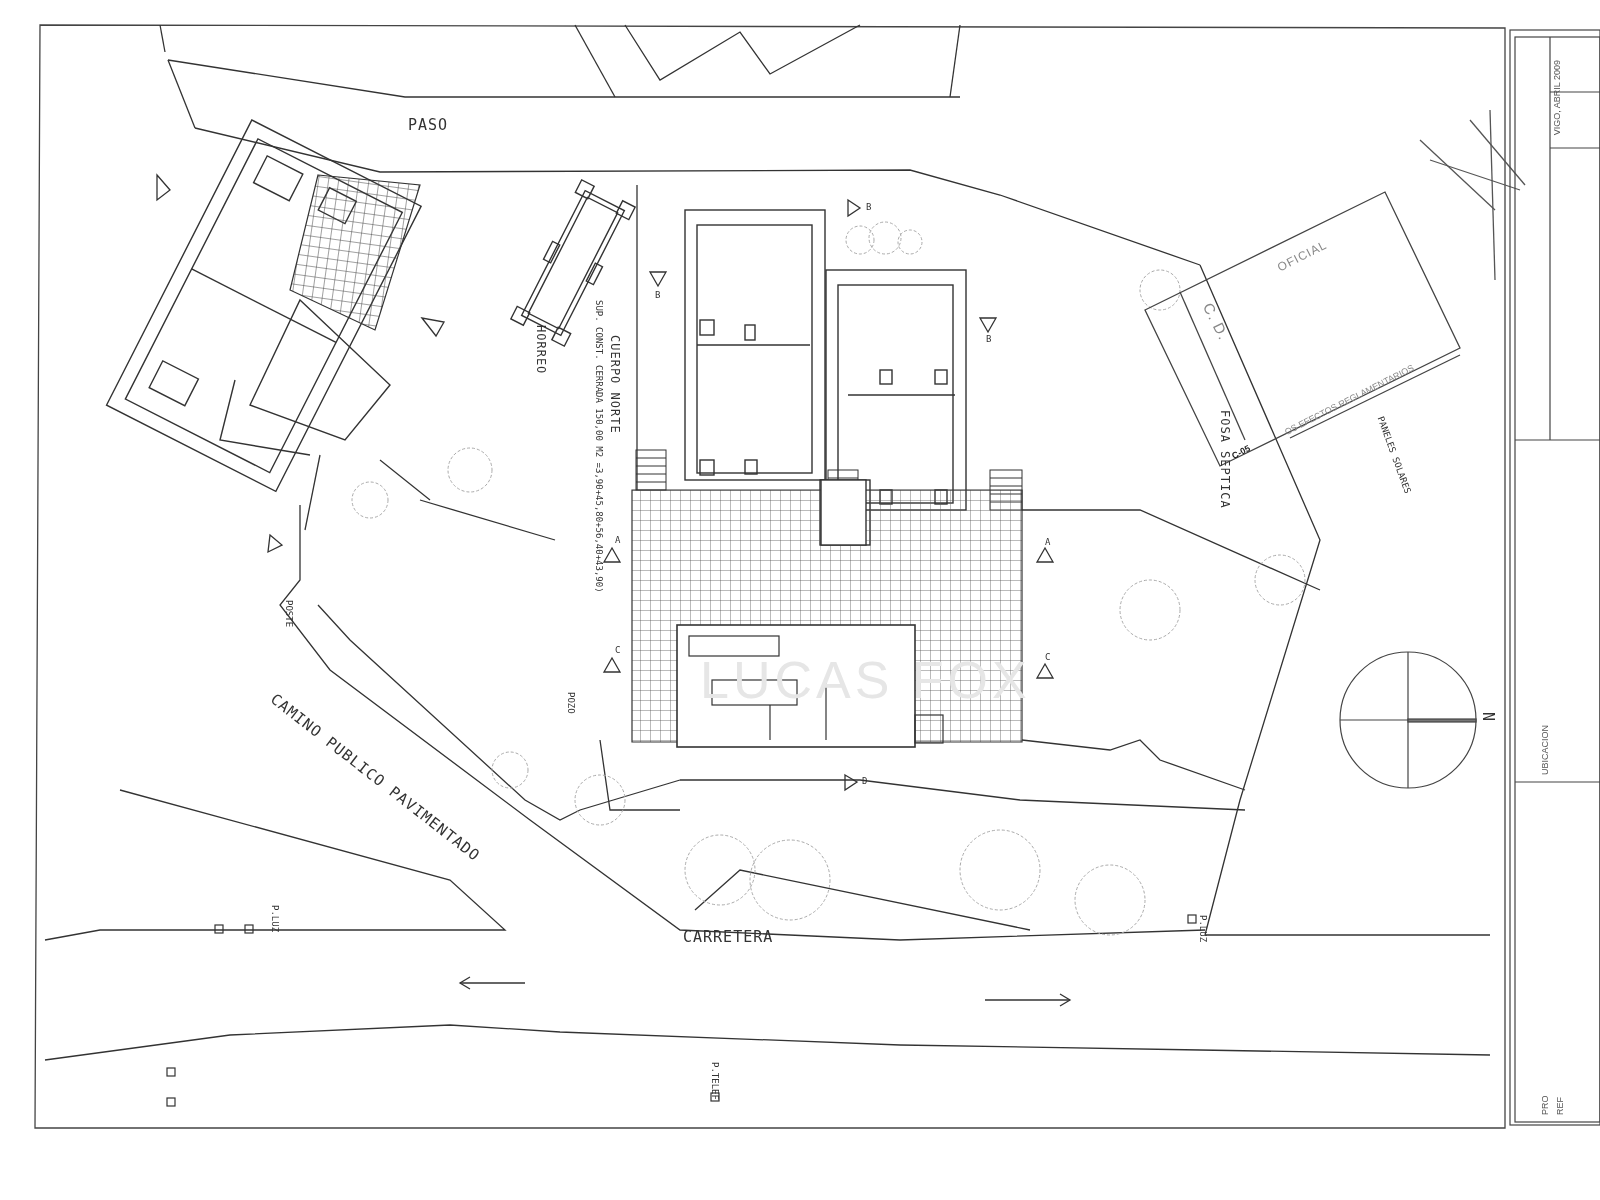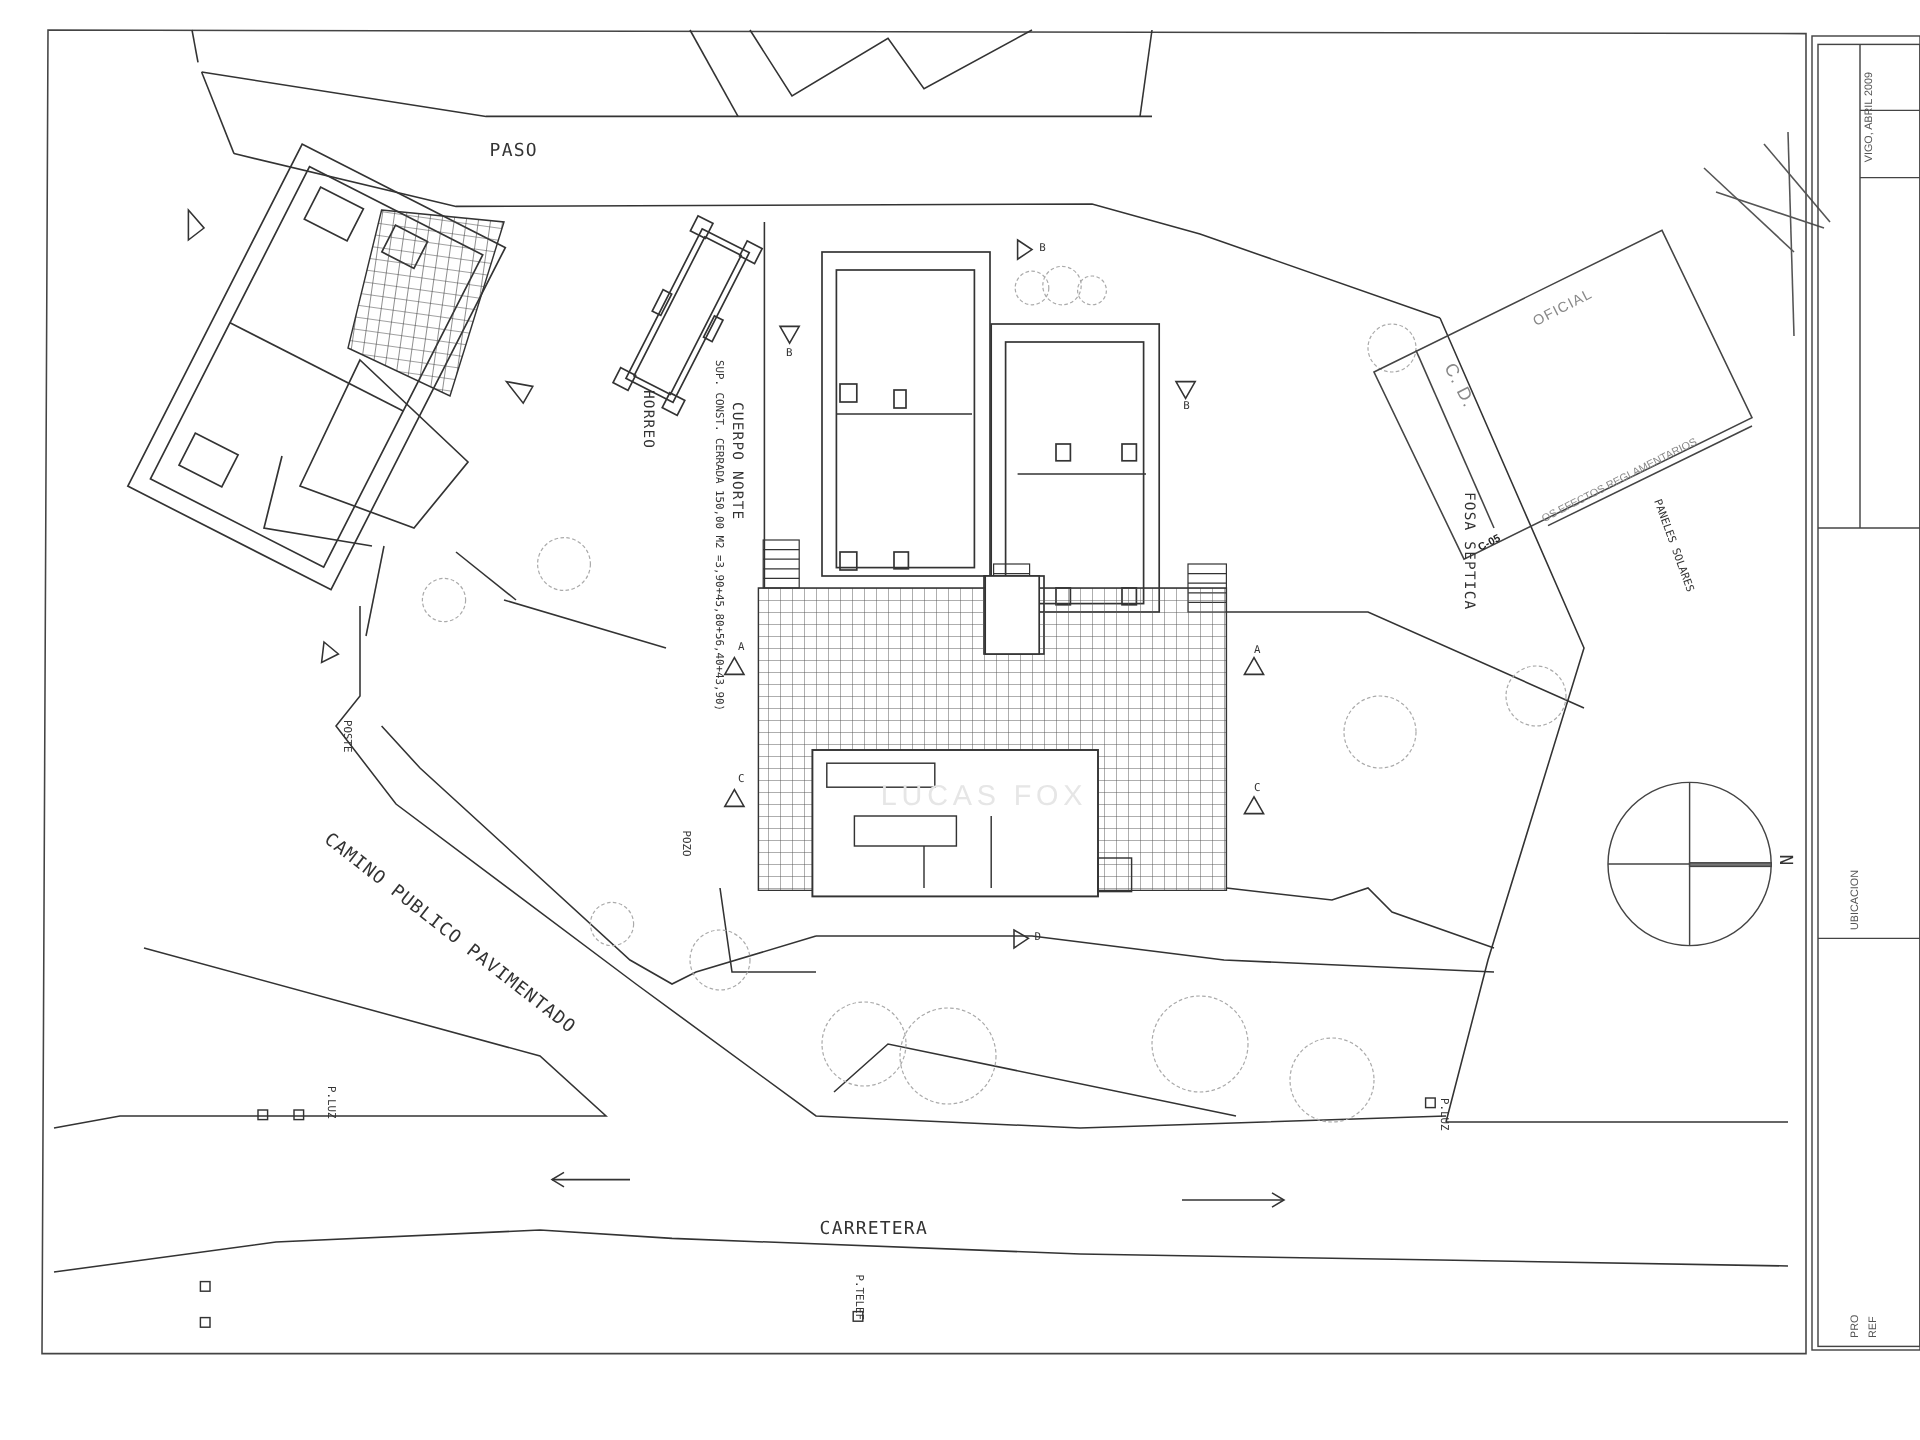--- a/index.html
+++ b/index.html
@@ -3,21 +3,21 @@
 <meta charset="utf-8">
 <style>
   html, body { margin:0; padding:0; background:#ffffff; }
   body { width:1600px; height:1200px; position:relative; overflow:hidden; font-family:"Liberation Sans", sans-serif; }
   #plan { position:absolute; left:0; top:0; width:1600px; height:1200px; }
   .lbl { position:absolute; color:#333; font-family:"DejaVu Sans Mono", monospace; white-space:nowrap; transform-origin:0 0; }
   .lbl-lg { font-size:15px; letter-spacing:1px; }
   .lbl-md { font-size:12px; letter-spacing:1px; }
   .lbl-sm { font-size:9px; }
   .stamp { font-family:"Liberation Sans", sans-serif; color:#888; }
-  .watermark { position:absolute; left:700px; top:650px; font-size:24px; color:#e6e6e6; letter-spacing:4px; font-family:"Liberation Sans", sans-serif;margin-left:34px; }
+  .watermark { position:absolute; left:700px; top:650px; font-size:52px; color:#e6e6e6; letter-spacing:4px; font-family:"Liberation Sans", sans-serif; }
   .tb { font-family:"Liberation Sans", sans-serif; color:#555; }
 </style>
 </head>
 <body>
 
 <svg id="plan" viewBox="0 0 1600 1200" xmlns="http://www.w3.org/2000/svg">
   <defs>
     <pattern id="tile" width="10" height="10" patternUnits="userSpaceOnUse">
       <path d="M10 0 L0 0 0 10" fill="none" stroke="#555" stroke-width="0.8"></path>
     </pattern>
@@ -208,21 +208,21 @@
   </g>
 </svg>
 
 <div class="lbl lbl-lg" style="left:408px;top:116px;">PASO</div>
 <div class="lbl lbl-md" style="left:548px;top:325px;transform:rotate(90deg);">HORREO</div>
 <div class="lbl lbl-md" style="left:622px;top:335px;transform:rotate(90deg);">CUERPO NORTE</div>
 <div class="lbl lbl-sm" style="left:604px;top:300px;transform:rotate(90deg);">SUP. CONST. CERRADA 150,00 M2 =3,90+45,80+56,40+43,90)</div>
 <div class="lbl lbl-sm" style="left:294px;top:600px;transform:rotate(90deg);">POSTE</div>
 <div class="lbl lbl-sm" style="left:576px;top:692px;transform:rotate(90deg);">POZO</div>
 <div class="lbl lbl-lg" style="left:278px;top:690px;transform:rotate(38deg);">CAMINO PUBLICO PAVIMENTADO</div>
-<div class="lbl lbl-lg" style="left:683px;top:1014px;">CARRETERA</div>
+<div class="lbl lbl-lg" style="left:683px;top:928px;">CARRETERA</div>
 <div class="lbl lbl-sm" style="left:280px;top:905px;transform:rotate(90deg);">P.LUZ</div>
 <div class="lbl lbl-sm" style="left:1208px;top:915px;transform:rotate(90deg);">P.LUZ</div>
 <div class="lbl lbl-sm" style="left:720px;top:1062px;transform:rotate(90deg);">P.TELEF</div>
 <div class="lbl lbl-md" style="left:1232px;top:410px;transform:rotate(90deg);">FOSA SEPTICA</div>
 <div class="lbl lbl-sm" style="left:1385px;top:415px;transform:rotate(70deg);">PANELES SOLARES</div>
 <div class="lbl lbl-lg" style="left:1497px;top:712px;transform:rotate(90deg);">N</div>
 <div class="watermark">LUCAS FOX</div>
 
 <div class="lbl stamp lbl-md" style="left:1275px;top:262px;transform:rotate(-27deg);">OFICIAL</div>
 <div class="lbl stamp lbl-lg" style="left:1215px;top:300px;transform:rotate(63deg);">C. D.</div>

